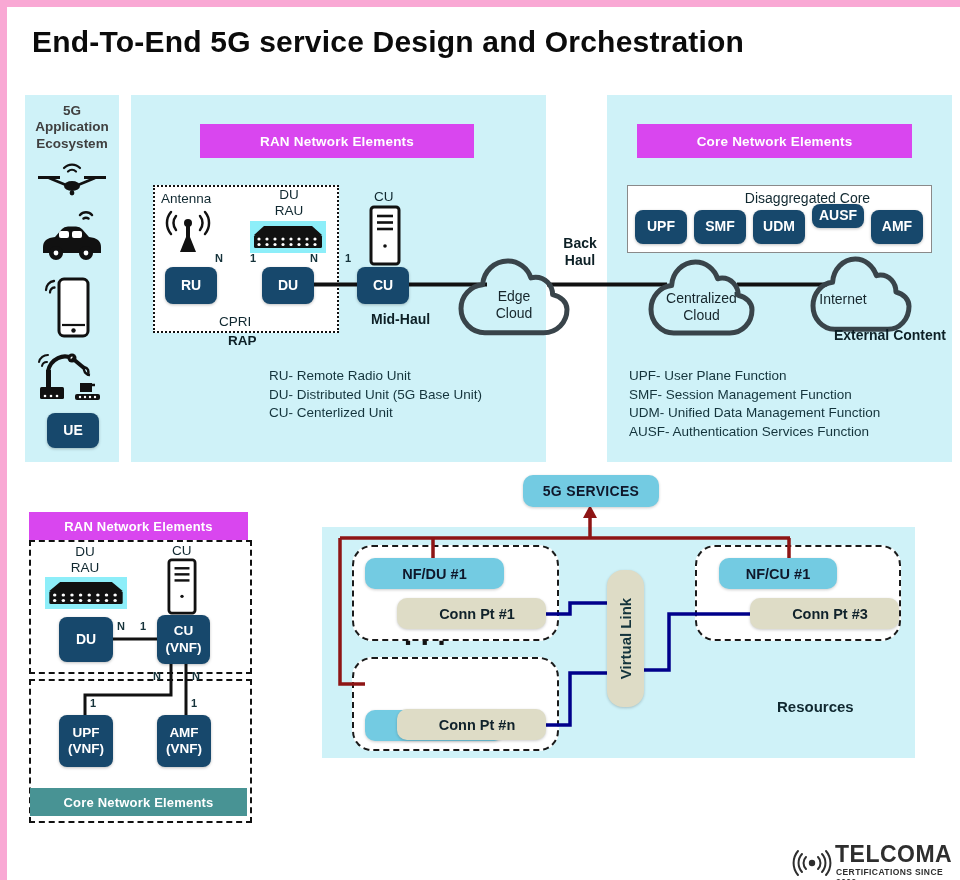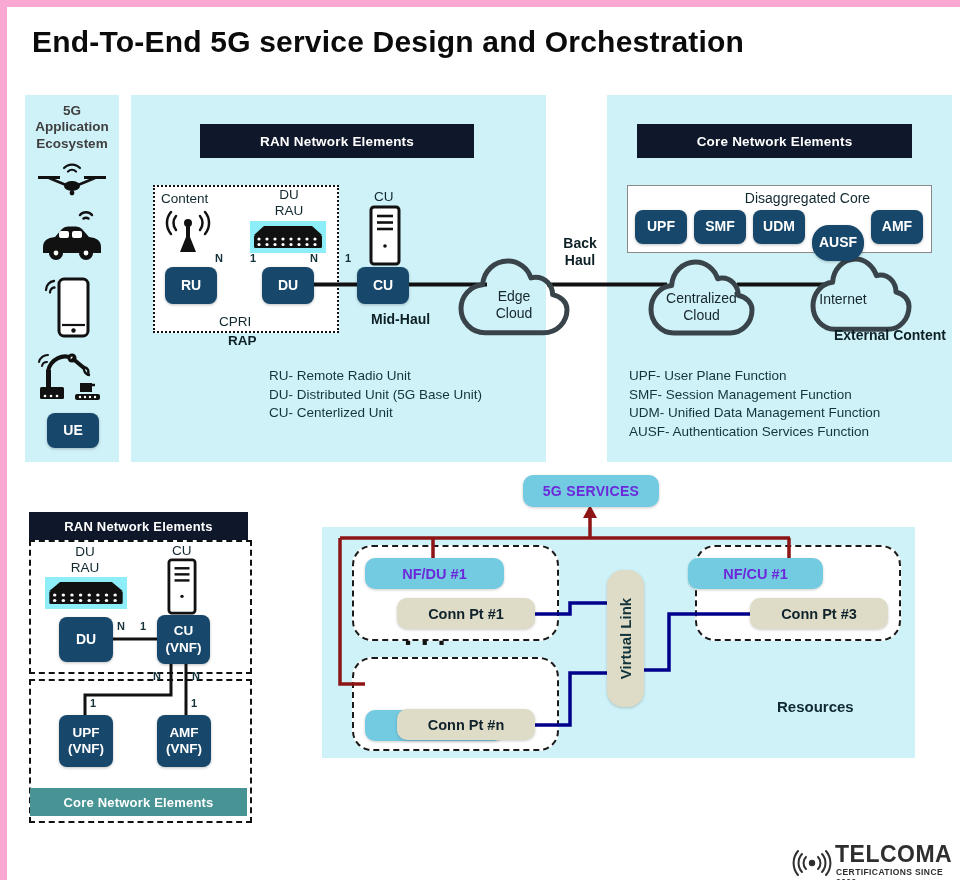--- a/index.html
+++ b/index.html
@@ -1,28 +1,28 @@
 <!DOCTYPE html>
 <html><head>
 <meta charset="utf-8">
 <style>
   html,body{margin:0;padding:0;background:#fff;}
   #page{position:relative;width:956px;height:876px;background:#ffffff;border:7px solid #f9a8d4;
         font-family:"Liberation Sans", sans-serif;overflow:hidden;}
   .abs{position:absolute;}
   .panel{background:#cff2f8;}
-  .teal{background:#0f172a;color:#fff;display:flex;align-items:center;justify-content:center;
+  .teal{background:#d946ef;color:#fff;display:flex;align-items:center;justify-content:center;
         font-weight:700;font-size:13.5px;letter-spacing:.2px;}
   .teal2{background:#489394;}
   .navy-box{background:#17486c;color:#fff;border-radius:8px;display:flex;align-items:center;justify-content:center;
         font-weight:700;font-size:14px;line-height:1.12;text-align:center;box-shadow:0 1px 3px rgba(0,0,0,.25);}
-  .sky-box{background:#73cbe2;color:#6d28d9;border-radius:10px;display:flex;align-items:center;justify-content:center;
+  .sky-box{background:#73cbe2;color:#0f172a;border-radius:10px;display:flex;align-items:center;justify-content:center;
         font-weight:700;font-size:14.5px;box-shadow:0 1px 3px rgba(0,0,0,.2);}
   .beige-box{background:#dedcc6;color:#10222b;border-radius:10px;display:flex;align-items:center;justify-content:center;
-        font-weight:700;font-size:14.5px;box-shadow:0 1px 3px rgba(0,0,0,.2);}
+        font-weight:700;font-size:14.5px;box-shadow:0 1px 3px rgba(0,0,0,.2);padding-left:11px;}
   .dot-box{border:2.5px dotted #111;background:#fff;}
   .dash-box{border:2px dashed #111;background:#fff;}
   .dash-round{border:2px dashed #1a1a1a;border-radius:20px;background:#fff;}
   .lbl{font-size:13.5px;color:#102830;font-weight:500;}
   .blbl{font-size:14px;color:#0d2026;font-weight:700;}
   .mult{font-size:11px;color:#15323a;font-weight:600;}
   .pre{white-space:pre-line;text-align:center;line-height:1.22;}
   .legend{font-size:13.5px;color:#14343c;font-weight:500;line-height:1.38;}
   #title{font-size:30px;font-weight:800;color:#0b0b0b;letter-spacing:.2px;}
   .cloud-lbl{font-size:14px;color:#16262c;font-weight:500;text-align:center;line-height:1.2;white-space:pre-line;}
@@ -144,21 +144,21 @@
       <line x1="57" y1="40" x2="60" y2="40" stroke="#111" stroke-width="2.5"></line>
     <rect x="40" y="49" width="25" height="6" rx="2" fill="#111"></rect>
     <circle cx="45" cy="52" r="1.2" fill="#fff"></circle>
       <circle cx="50" cy="52" r="1.2" fill="#fff"></circle>
       <circle cx="55" cy="52" r="1.2" fill="#fff"></circle>
       <circle cx="60" cy="52" r="1.2" fill="#fff"></circle>
   </svg>
   <div class="abs navy-box" style="left:40px;top:406px;width:52px;height:35px;z-index:3;">UE</div>
 
   <div class="abs teal" style="left:193px;top:117px;width:274px;height:34px;z-index:3;">RAN Network Elements</div>
-  <div class="abs lbl" style="left:154px;top:184px;z-index:3;">Content</div>
+  <div class="abs lbl" style="left:154px;top:184px;z-index:3;">Antenna</div>
   <svg class="abs" style="left:150px;top:199px;z-index:3;" width="62" height="52" viewBox="0 0 62 52">
     <g stroke="#111" stroke-width="2.5" fill="none" stroke-linecap="round">
       <path d="M14,28 a17,17 0 0 1 0,-22"></path>
         <path d="M19,24 a11,11 0 0 1 0,-14"></path>
       <path d="M48,28 a17,17 0 0 0 0,-22"></path>
         <path d="M43,24 a11,11 0 0 0 0,-14"></path>
     </g>
     <circle cx="31" cy="17" r="4" fill="#111"></circle>
     <rect x="29" y="19" width="4" height="21" fill="#111"></rect>
     <polygon points="23,46 39,46 33,31 29,31" fill="#111"></polygon>
@@ -221,21 +221,21 @@
   <div class="abs cloud-lbl" style="left:644px;top:283px;width:101px;z-index:3;">Centralized
 Cloud</div>
   <div class="abs cloud-lbl" style="left:788px;top:284px;width:96px;z-index:3;">Internet</div>
   <div class="abs blbl" style="left:799px;top:320px;z-index:3;margin-left:28px;">External Content</div>
 
   <div class="abs teal" style="left:630px;top:117px;width:275px;height:34px;z-index:3;">Core Network Elements</div>
   <div class="abs lbl" style="left:620px;top:183px;width:361px;text-align:center;font-size:14px;z-index:3;">Disaggregated Core</div>
   <div class="abs navy-box" style="left:628px;top:203px;width:52px;height:34px;z-index:3;">UPF</div>
   <div class="abs navy-box" style="left:687px;top:203px;width:52px;height:34px;z-index:3;">SMF</div>
   <div class="abs navy-box" style="left:746px;top:203px;width:52px;height:34px;z-index:3;">UDM</div>
-  <div class="abs navy-box" style="left:805px;top:218px;width:52px;height:36px;z-index:3;border-radius:17px;">AUSF</div>
+  <div class="abs navy-box" style="left:805px;top:197px;width:52px;height:24px;z-index:3;">AUSF</div>
   <div class="abs navy-box" style="left:864px;top:203px;width:52px;height:34px;z-index:3;">AMF</div>
   <div class="abs legend" style="left:622px;top:360px;z-index:3;">
     <div>UPF- User Plane Function</div>
     <div>SMF- Session Management Function</div>
     <div>UDM- Unified Data Management Function</div>
     <div>AUSF- Authentication Services Function</div>
   </div>
 
   <div class="abs teal" style="left:22px;top:505px;width:219px;height:28px;font-size:13px;z-index:3;">RAN Network Elements</div>
   <div class="abs pre lbl" style="left:48px;top:537px;width:60px;z-index:3;">DU
@@ -289,21 +289,21 @@
 
   <div class="abs sky-box" style="left:516px;top:468px;width:136px;height:32px;font-size:14px;letter-spacing:.3px;z-index:3;">5G SERVICES</div>
   <div class="abs sky-box" style="left:358px;top:551px;width:139px;height:31px;z-index:3;">NF/DU #1</div>
   <div class="abs beige-box" style="left:390px;top:591px;width:138px;height:31px;z-index:3;">Conn Pt #1</div>
   <div class="abs" style="left:398px;top:626px;width:60px;font-size:17px;font-weight:700;color:#111;letter-spacing:3px;z-index:3;">▪ ▪ ▪</div>
   <div class="abs sky-box" style="left:358px;top:662px;width:139px;height:31px;z-index:3;margin-top:41px;">NF/DU #n</div>
   <div class="abs beige-box" style="left:390px;top:702px;width:138px;height:31px;z-index:3;">Conn Pt #n</div>
   <div class="abs" style="left:600px;top:563px;width:37px;height:137px;background:#dedcc6;border-radius:16px;box-shadow:0 1px 3px rgba(0,0,0,.2);display:flex;align-items:center;justify-content:center;z-index:3;">
     <span class="vtext">Virtual Link</span>
   </div>
-  <div class="abs sky-box" style="left:681px;top:551px;width:135px;height:31px;z-index:3;">NF/CU #1</div>
+  <div class="abs sky-box" style="left:712px;top:551px;width:118px;height:31px;z-index:3;">NF/CU #1</div>
   <div class="abs beige-box" style="left:743px;top:591px;width:138px;height:31px;z-index:3;">Conn Pt #3</div>
   <div class="abs" style="left:770px;top:691px;font-size:15px;font-weight:700;color:#102830;z-index:3;">Resources</div>
 
   <div class="abs" style="left:784px;top:834px;width:168px;height:44px;z-index:3;">
     <svg class="abs" style="left:0;top:5px;" width="42" height="34" viewBox="0 0 42 34">
       <circle cx="21" cy="17" r="3.2" fill="#2e2e2e"></circle>
       <g stroke="#2e2e2e" stroke-width="2" fill="none" stroke-linecap="round">
         <path d="M15,23 a8.5,8.5 0 0 1 0,-12"></path>
           <path d="M11,26 a13.5,13.5 0 0 1 0,-18"></path>
           <path d="M7,29 a18.5,18.5 0 0 1 0,-24"></path>

